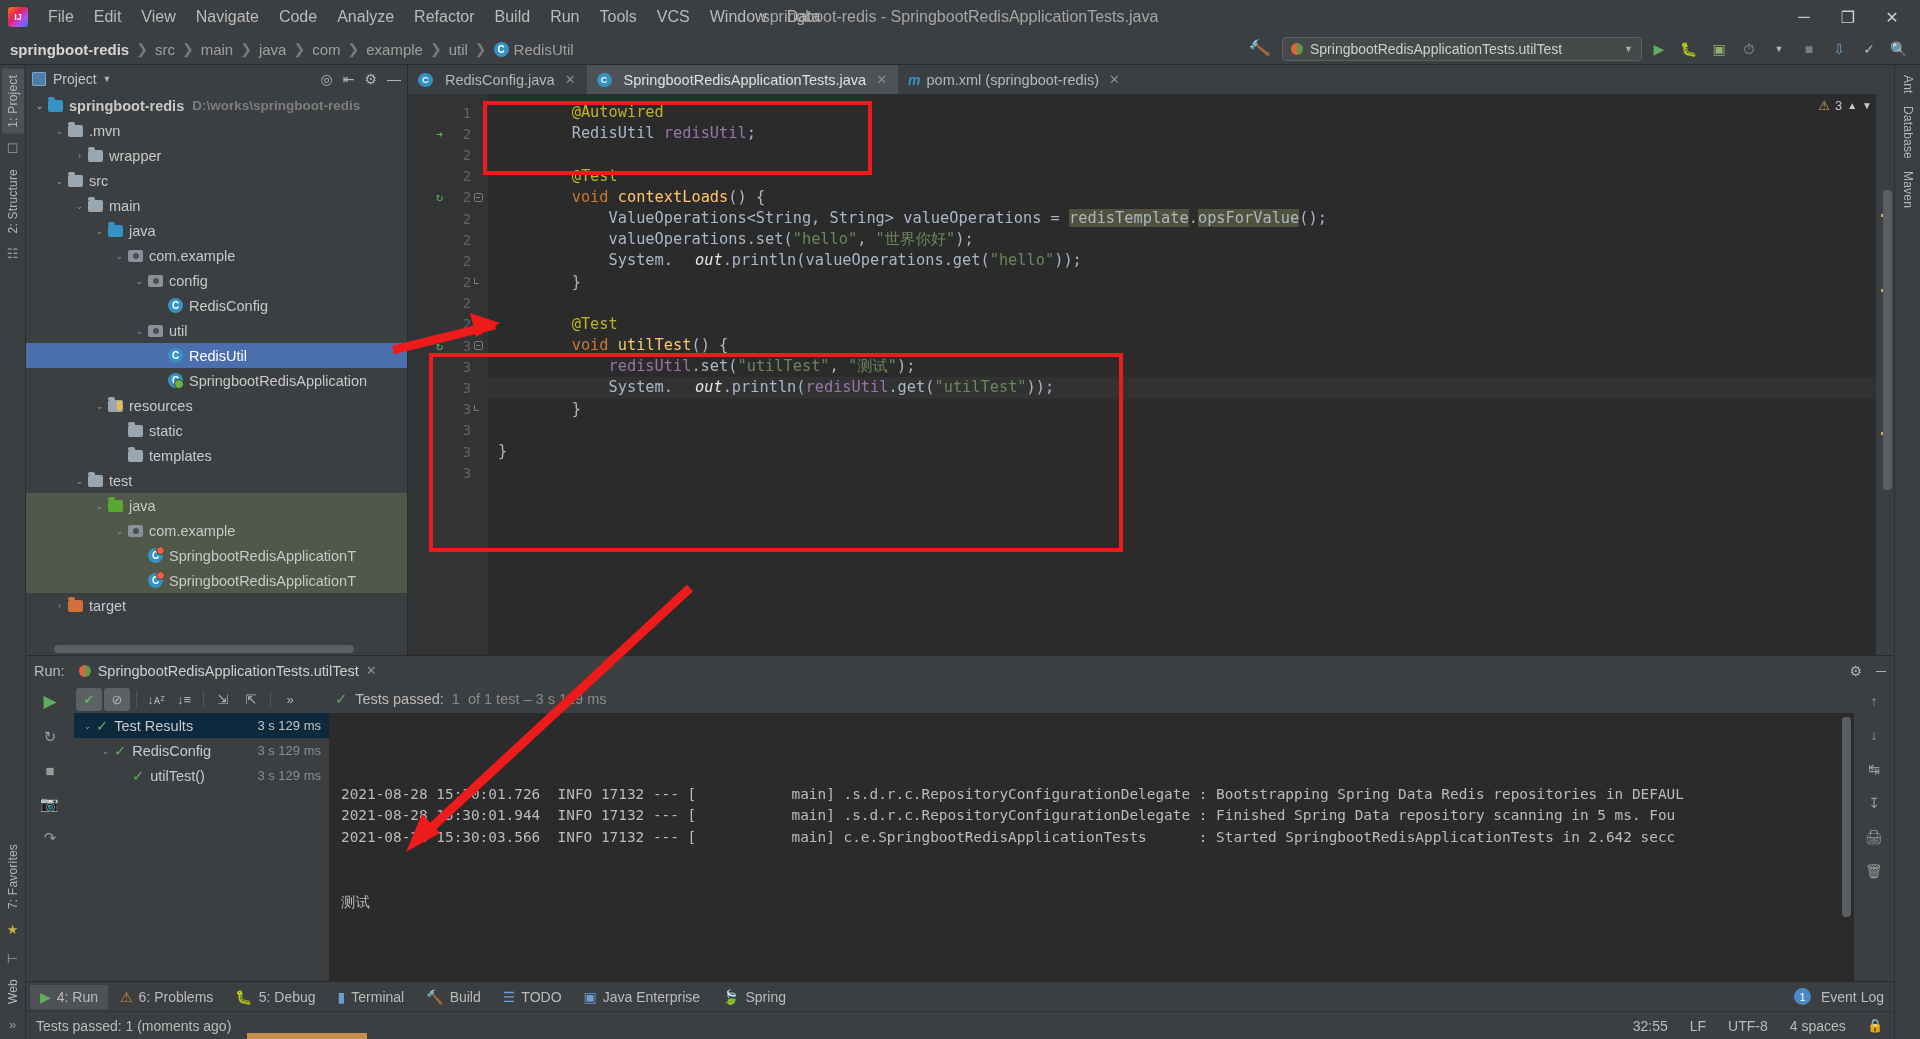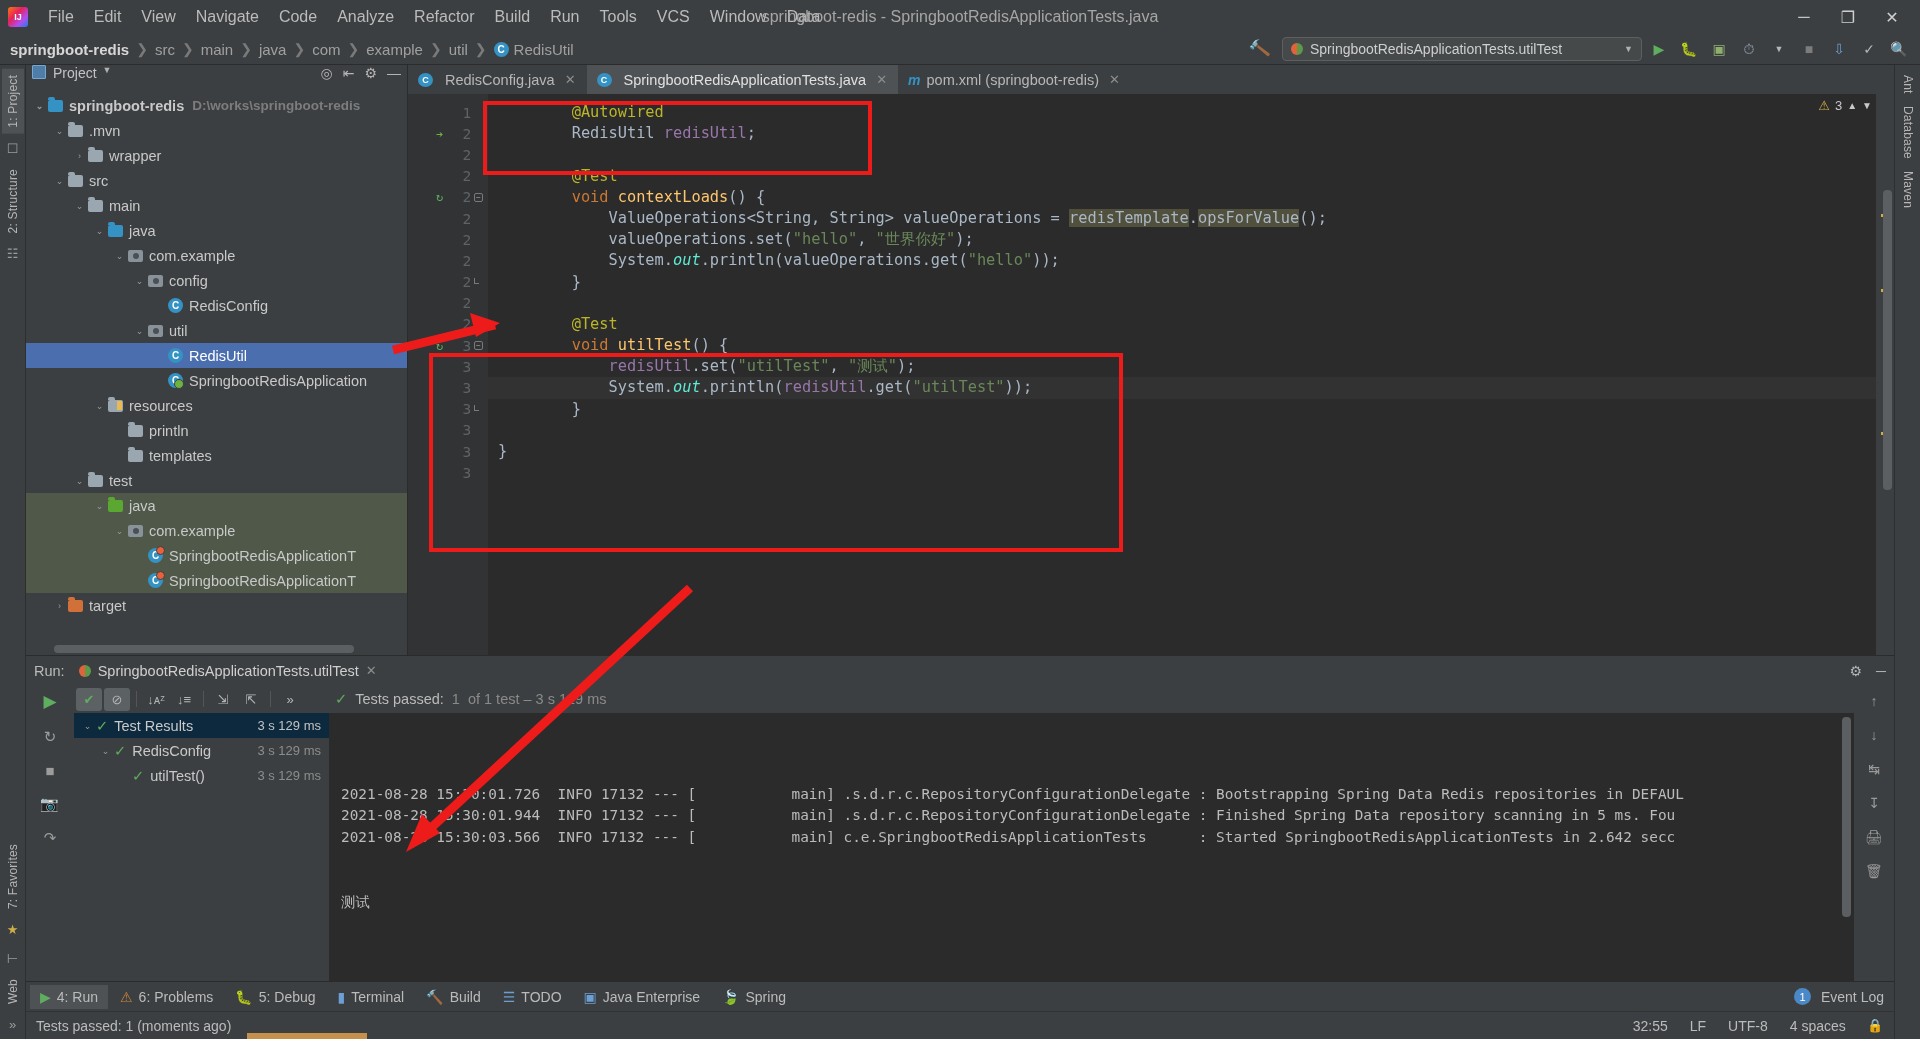--- a/index.html
+++ b/index.html
@@ -82,21 +82,21 @@
   
   .maincol { flex:1 1 auto; display:flex; flex-direction:column; min-width:0;}
   .upper { flex: 0 0 590px; display:flex; min-height:0; }
 
   
   .project {
     width: 382px; flex: 0 0 382px; background:#3c3f41; display:flex; flex-direction:column;
     border-right:1px solid #2b2b2b; min-height:0;
   }
   .proj-header {
-    height:28px; display:flex; align-items:flex-start; padding:0 6px; flex:0 0 28px;
+    height:28px; display:flex; align-items:center; padding:0 6px; flex:0 0 28px;
     font-size:14px; color:#c3c3c3;
   }
   .proj-header .sq {
     width:14px;height:14px;border:1px solid #77a7d0;background:#4e7ea8;margin-right:7px;border-radius:1px;
   }
   .proj-header .caret { margin-left:6px; font-size:9px; color:#b0b0b0;}
   .proj-tools { margin-left:auto; display:flex; align-items:center; gap:10px; color:#b4b4b4; font-size:14px;}
   .tree { flex:1 1 auto; overflow:hidden; position:relative; font-size:14.5px;}
   .trow { height:25px; display:flex; align-items:center; white-space:nowrap; color:#c9c9c9;}
   .trow.selected { background:#4b6eaf; color:#ffffff;}
@@ -163,21 +163,21 @@
     font-size:15.3px; line-height:21.2px; color:#a9b7c6; white-space:pre; position:relative;
     background:#2b2b2b; overflow:hidden;
   }
   .cl { height:21.2px; padding-left:10px;}
   .cl.hl{ background:#323232;}
   .anno { color:#bbb529; }
   .kw   { color:#cc7832; }
   .str  { color:#6a8759; }
   .fn   { color:#ffc66d; }
   .fld2 { color:#9876aa; }
-  .stat { color:#5eead4; font-style:italic; }
+  .stat { color:#e5e5e5; font-style:italic;margin-left:22px; }
   .plain{ color:#a9b7c6; }
   .hi   { background:#51503d; color:#a9b7c6;}
   .foldbar{
     position:absolute; left:63px; top:0; bottom:0; width:14px; background:#313335;
   }
   .fold { position:absolute; left:66px; width:9px; height:9px; }
   .fold-minus{ border:1px solid #7a7a7a; border-radius:2px; color:#9a9a9a; font-size:8px; line-height:7px; text-align:center;}
 
   
   .analysis {
@@ -413,21 +413,21 @@
                 <span>SpringbootRedisApplication</span>
               </div>
               <div class="trow" style="padding-left: 68px;">
                 <span class="tw">⌄</span>
                 <span class="fld res"></span>
                 <span>resources</span>
               </div>
               <div class="trow" style="padding-left: 88px;">
                 <span class="tw"></span>
                 <span class="fld"></span>
-                <span>println</span>
+                <span>static</span>
               </div>
               <div class="trow" style="padding-left: 88px;">
                 <span class="tw"></span>
                 <span class="fld"></span>
                 <span>templates</span>
               </div>
               <div class="trow" style="padding-left: 48px;">
                 <span class="tw">⌄</span>
                 <span class="fld"></span>
                 <span>test</span>

